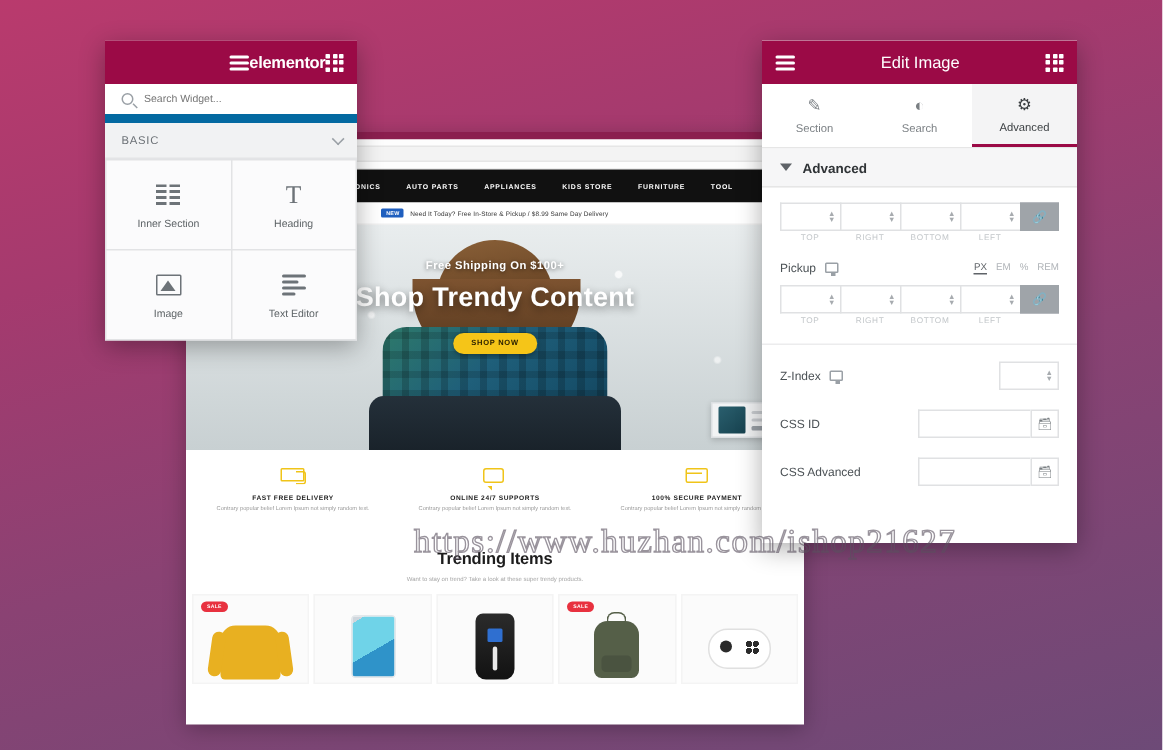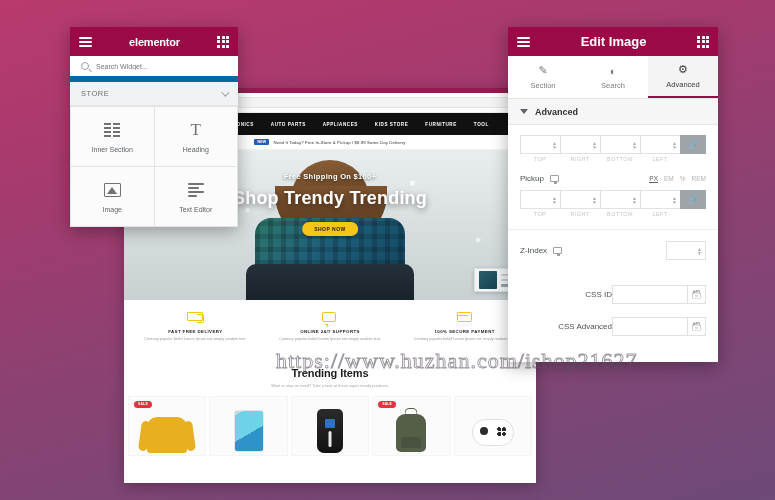--- a/index.html
+++ b/index.html
@@ -236,21 +236,21 @@
   }
 
   
   .panel-left {
     position: absolute; left: 70px; top: 27px; width: 168px; height: 200px;
     background: #f1f2f3; box-shadow: 0 4px 16px rgba(0,0,0,.32);
     display: flex; flex-direction: column;
   }
   .pl-head {
     height: 29px; background: #9b0a46; display: flex; align-items: center;
-    padding: 2px 9px; justify-content: space-between;
+    padding: 2px 9px; justify-content: flex-end;
   }
   .pl-logo { color: #fff; font-size: 11px; font-weight: bold; letter-spacing: -.2px; }
   .burger { width: 13px; height: 10px; display: flex; flex-direction: column;
     justify-content: space-between; cursor: pointer; }
   .burger i { display: block; height: 2px; background: #fff; border-radius: 1px; }
   .grid9 {
     width: 12px; height: 12px; display: grid; grid-template-columns: repeat(3,1fr);
     grid-template-rows: repeat(3,1fr); gap: 1.5px; cursor: pointer;
   }
   .grid9 i { display: block; background: #fff; border-radius: .5px; }
@@ -307,21 +307,21 @@
   
   .panel-right {
     position: absolute; left: 508px; top: 27px; width: 210px; height: 335px;
     background: #ffffff; box-shadow: 0 4px 16px rgba(0,0,0,.32);
     display: flex; flex-direction: column; overflow: hidden;
   }
   .pr-head {
     height: 29px; background: #9b0a46; display: flex; align-items: center;
     padding: 0 9px; justify-content: space-between;
   }
-  .pr-title { color: #fff; font-size: 13px; font-weight: bold; }
+  .pr-title { color: #fff; font-size: 11px; font-weight: normal; }
   .pr-tabs { display: flex; height: 43px; border-bottom: 1px solid #e6e6e6; }
   .tab {
     flex: 1; display: flex; flex-direction: column; align-items: center;
     justify-content: center; gap: 4px; cursor: pointer; color: #7a7f83;
     font-size: 7.5px; background: #fff;
   }
   .tab.active { background: #f4f4f5; color: #3c4043; border-bottom: 2px solid #9b0a46; }
   .tab-ic { height: 13px; display: flex; align-items: center; font-size: 11px; }
   .pr-section {
     height: 26px; background: #f6f6f7; display: flex; align-items: center;
@@ -361,27 +361,27 @@
     font-size: 8px; cursor: pointer;
   }
   .dim-labels { display: flex; margin-bottom: 12px; }
   .dim-labels span {
     flex: 1; text-align: center; font-size: 5.5px; color: #c3c7ca; letter-spacing: .4px;
   }
   .dim-labels span:last-child { flex: 0 0 26px; }
   .hr { height: 1px; background: #ececed; margin: 0 -12px 11px; }
 
   .z-row { display: flex; align-items: center; justify-content: space-between;
-    margin-bottom: 25px; }
+    margin-bottom: 13px; }
   .z-inp {
     width: 40px; height: 19px; border: 1px solid #e0e1e3; background: #fff;
     display: flex; align-items: center; justify-content: flex-end; padding-right: 3px;
   }
-  .css-row { display: flex; align-items: center; justify-content: flex-end;
-    margin-bottom: 13px; }
+  .css-row { display: flex; align-items: center; justify-content: space-between;
+    margin-bottom: 13px; gap: 35px; }
   .css-inp-wrap { display: flex; }
   .css-inp {
     width: 75px; height: 19px; border: 1px solid #e0e1e3; border-right: none;
     background: #fff; outline: none; font-size: 7px; padding: 0 4px;
     font-family: "Liberation Sans", sans-serif;
   }
   .db-btn {
     width: 19px; height: 19px; border: 1px solid #e0e1e3; background: #fff;
     display: flex; align-items: center; justify-content: center; cursor: pointer;
     color: #7b8084; font-size: 8px;
@@ -429,21 +429,21 @@
     </div>
 
     <div class="pv-hero">
       <div class="hero-snow"></div>
       <div class="hero-person">
         <div class="hero-hair"></div>
         <div class="hero-scarf"></div>
         <div class="hero-coat"></div>
       </div>
       <div class="hero-ship">Free Shipping On $100+</div>
-      <div class="hero-title">Shop Trendy Trending</div>
+      <div class="hero-title">Shop Trendy Content</div>
       <div class="hero-btn">SHOP NOW</div>
       <div class="hero-widget">
         <span class="hw-thumb"></span>
         <span class="hw-lines">
             <i></i>
             <i></i>
             <i></i>
           </span>
       </div>
     </div>
@@ -518,21 +518,21 @@
           <i></i>
       </span>
     </div>
 
     <div class="pl-search">
       <span class="mag"></span>
       <input class="pl-search-inp" type="text" placeholder="Search Widget..." style="">
     </div>
 
     <div class="pl-cat">
-      <span class="pl-cat-label">STORE</span>
+      <span class="pl-cat-label">BASIC</span>
       <span class="chev"></span>
     </div>
 
     <div class="pl-grid">
       <div class="wcell">
         <span class="w-ic">
           <span class="ic-inner">
               <i></i>
               <i></i>
             </span>

